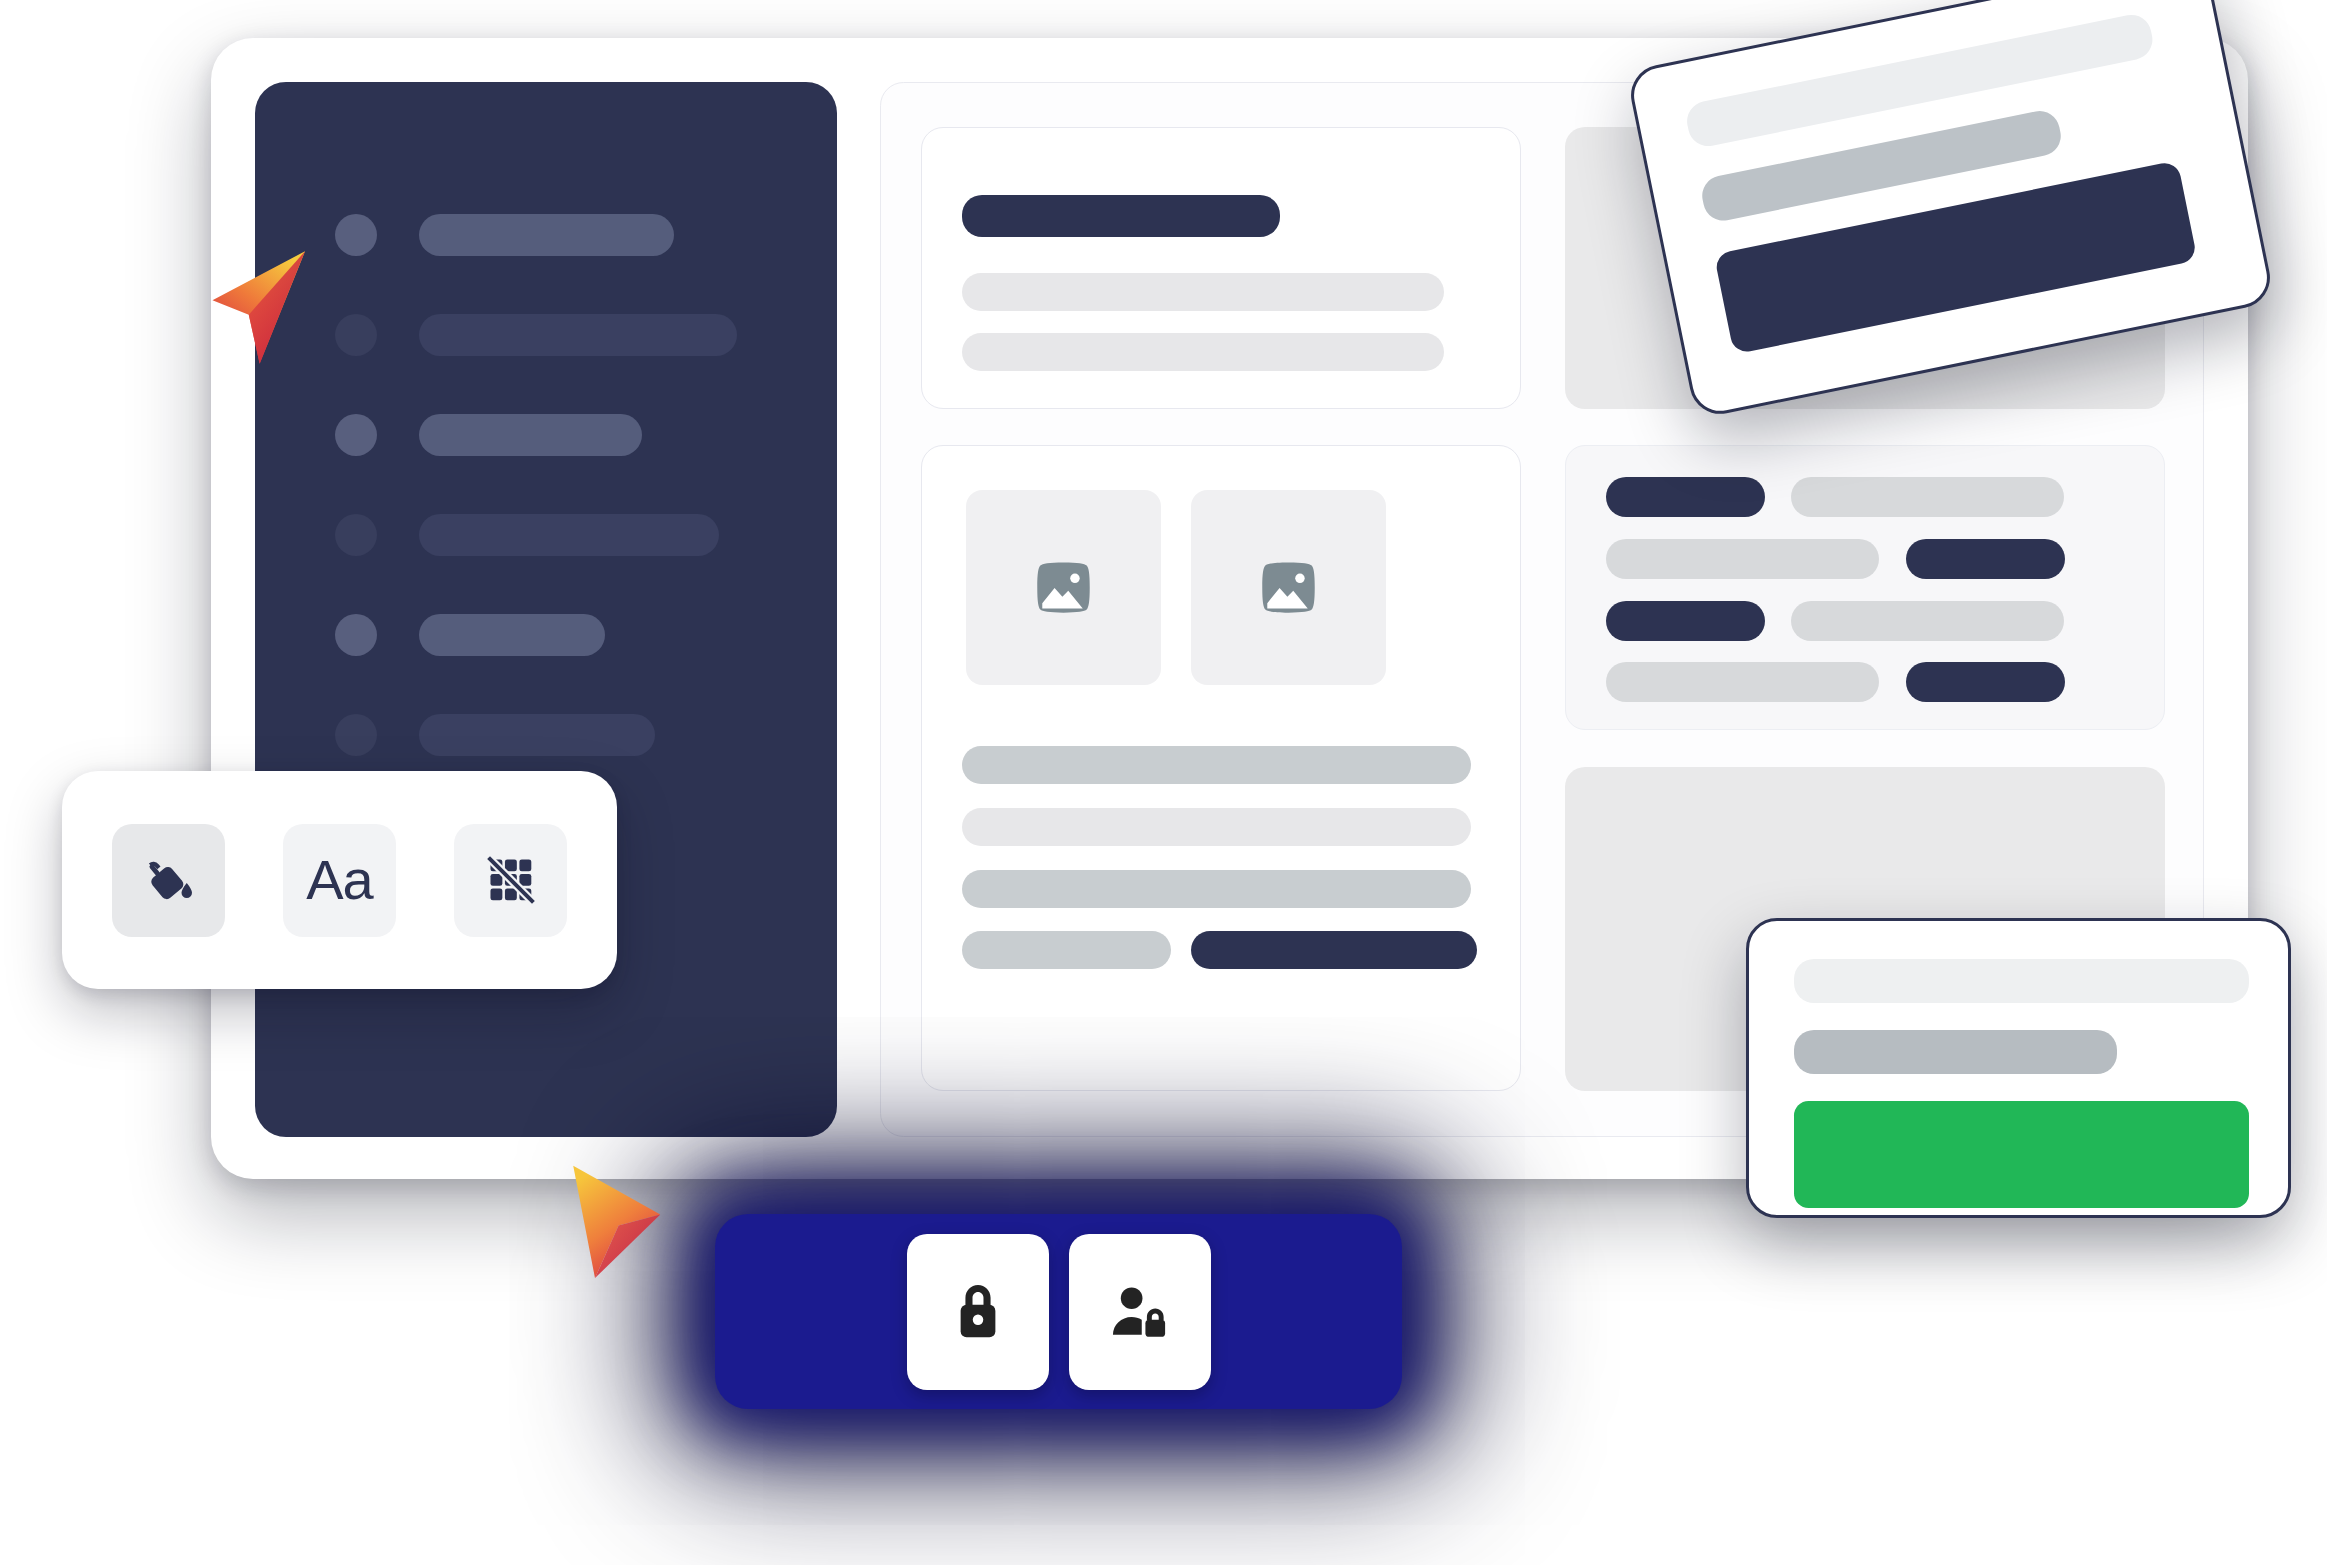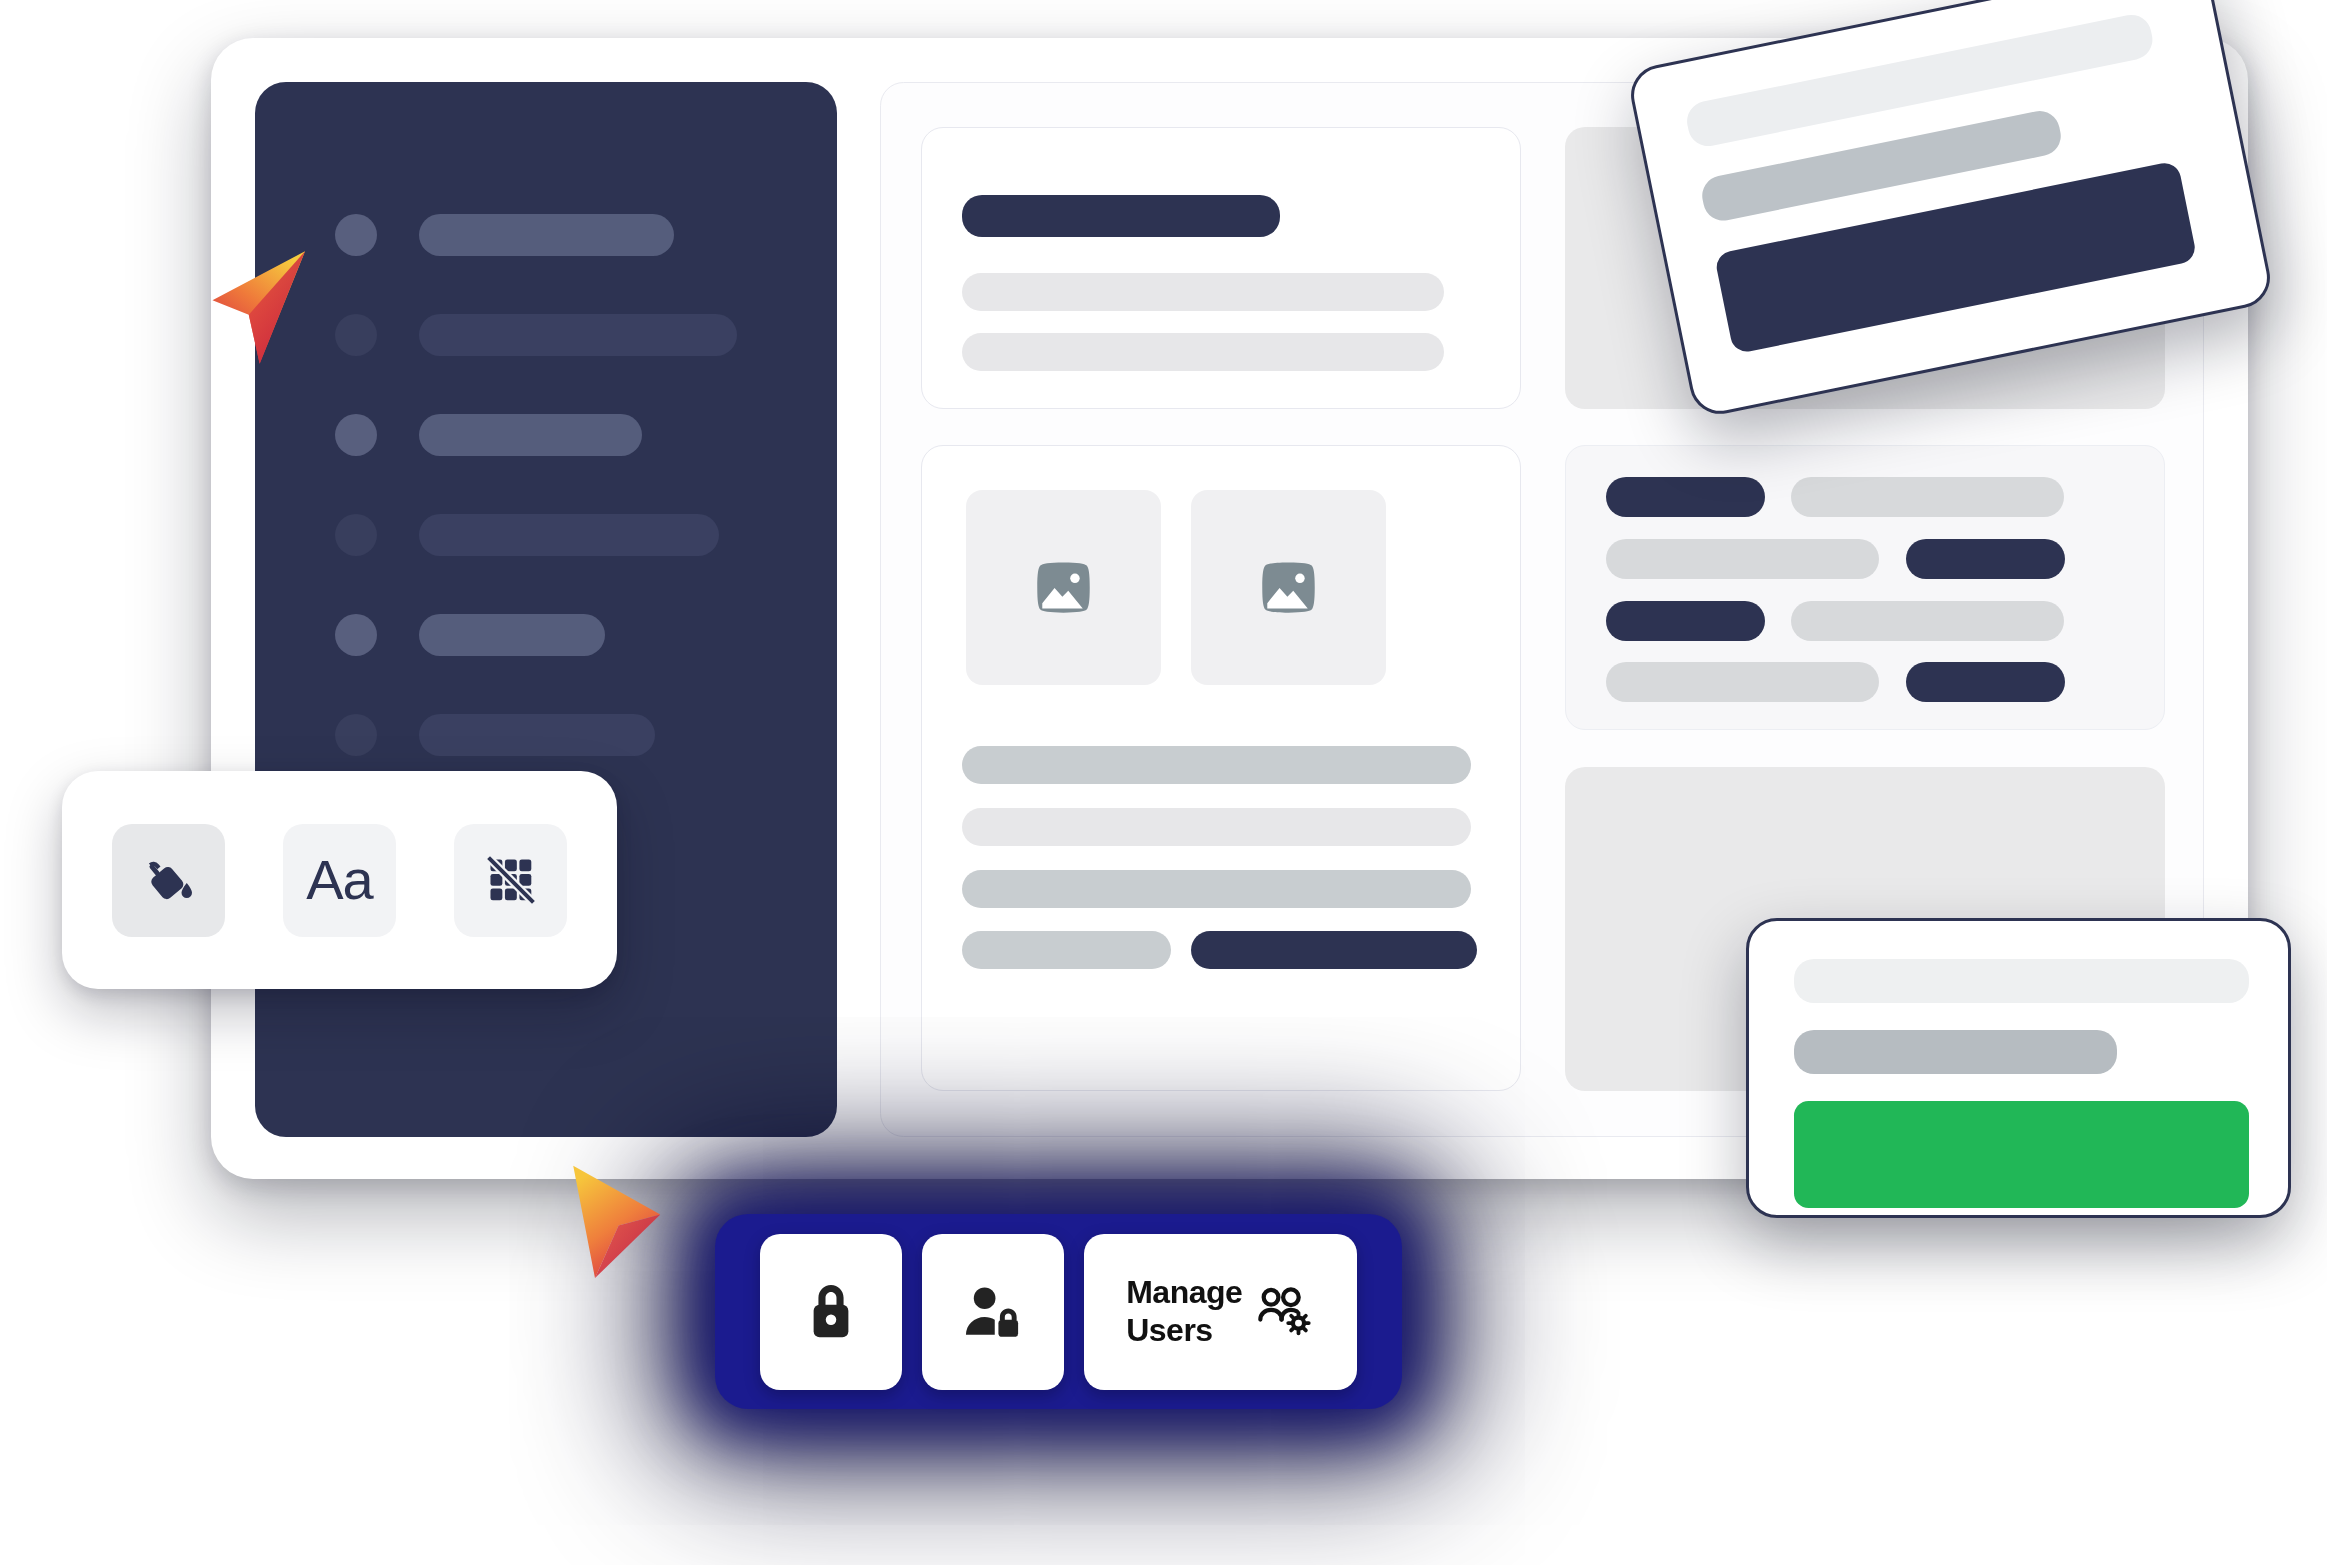--- a/index.html
+++ b/index.html
@@ -374,41 +374,20 @@
         </svg>
       </div>
       <div class="tool-btn sq">
         <svg width="64" height="60" viewBox="0 0 26 24">
           <circle cx="9.6" cy="6.4" r="4.4" fill="#232323"></circle>
           <path d="M2 21.2c0-4 3.4-7.2 7.6-7.2 1.5 0 2.9.4 4.1 1.1v6.1H2z" fill="#232323"></path>
           <path d="M19.2 10.6c1.9 0 3.4 1.5 3.4 3.4v1.4h-2v-1.4c0-.8-.6-1.4-1.4-1.4s-1.4.6-1.4 1.4v1.4h-2v-1.4c0-1.9 1.5-3.4 3.4-3.4z" fill="#232323"></path>
           <rect x="15.2" y="15.1" width="8" height="7" rx="1.5" fill="#232323"></rect>
         </svg>
       </div>
-      <div class="tool-btn wide">
-        <span class="manage-label">Manage
-Users</span>
-        <svg width="58" height="51" viewBox="0 0 26 22">
-          <circle cx="6.3" cy="4.6" r="3.3" fill="none" stroke="#111" stroke-width="1.9"></circle>
-          <circle cx="15.2" cy="4.6" r="3.5" fill="none" stroke="#111" stroke-width="1.9"></circle>
-          <path d="M1.5 14.6c0-2.6 2.1-4.3 4.8-4.3s4.8 1.7 4.8 4.3" fill="none" stroke="#111" stroke-width="1.9" stroke-linecap="round"></path>
-          <path d="M10.9 14.6c0-2.6 2.1-4.3 4.3-4.3 1 0 1.9.2 2.7.6" fill="none" stroke="#111" stroke-width="1.9" stroke-linecap="round"></path>
-          <circle cx="18.6" cy="16.2" r="2.5" fill="none" stroke="#111" stroke-width="1.9"></circle>
-          <g stroke="#111" stroke-width="1.7" stroke-linecap="round">
-            <line x1="18.6" y1="11.6" x2="18.6" y2="13.2"></line>
-            <line x1="18.6" y1="19.2" x2="18.6" y2="20.8"></line>
-            <line x1="14" y1="16.2" x2="15.6" y2="16.2"></line>
-            <line x1="21.6" y1="16.2" x2="23.2" y2="16.2"></line>
-            <line x1="15.3" y1="12.9" x2="16.5" y2="14.1"></line>
-            <line x1="20.7" y1="18.3" x2="21.9" y2="19.5"></line>
-            <line x1="21.9" y1="12.9" x2="20.7" y2="14.1"></line>
-            <line x1="16.5" y1="18.3" x2="15.3" y2="19.5"></line>
-          </g>
-        </svg>
-      </div>
     </div>
   </div>
 
   <svg class="cursor" style="left:207px; top:244px" width="118" height="127" viewBox="0 0 130 140">
     <defs>
       <linearGradient id="curGradA" x1="0.75" y1="0" x2="0.15" y2="1">
         <stop offset="0%" stop-color="#f6cc3e"></stop>
         <stop offset="45%" stop-color="#ef7a3a"></stop>
         <stop offset="100%" stop-color="#d32046"></stop>
       </linearGradient>

